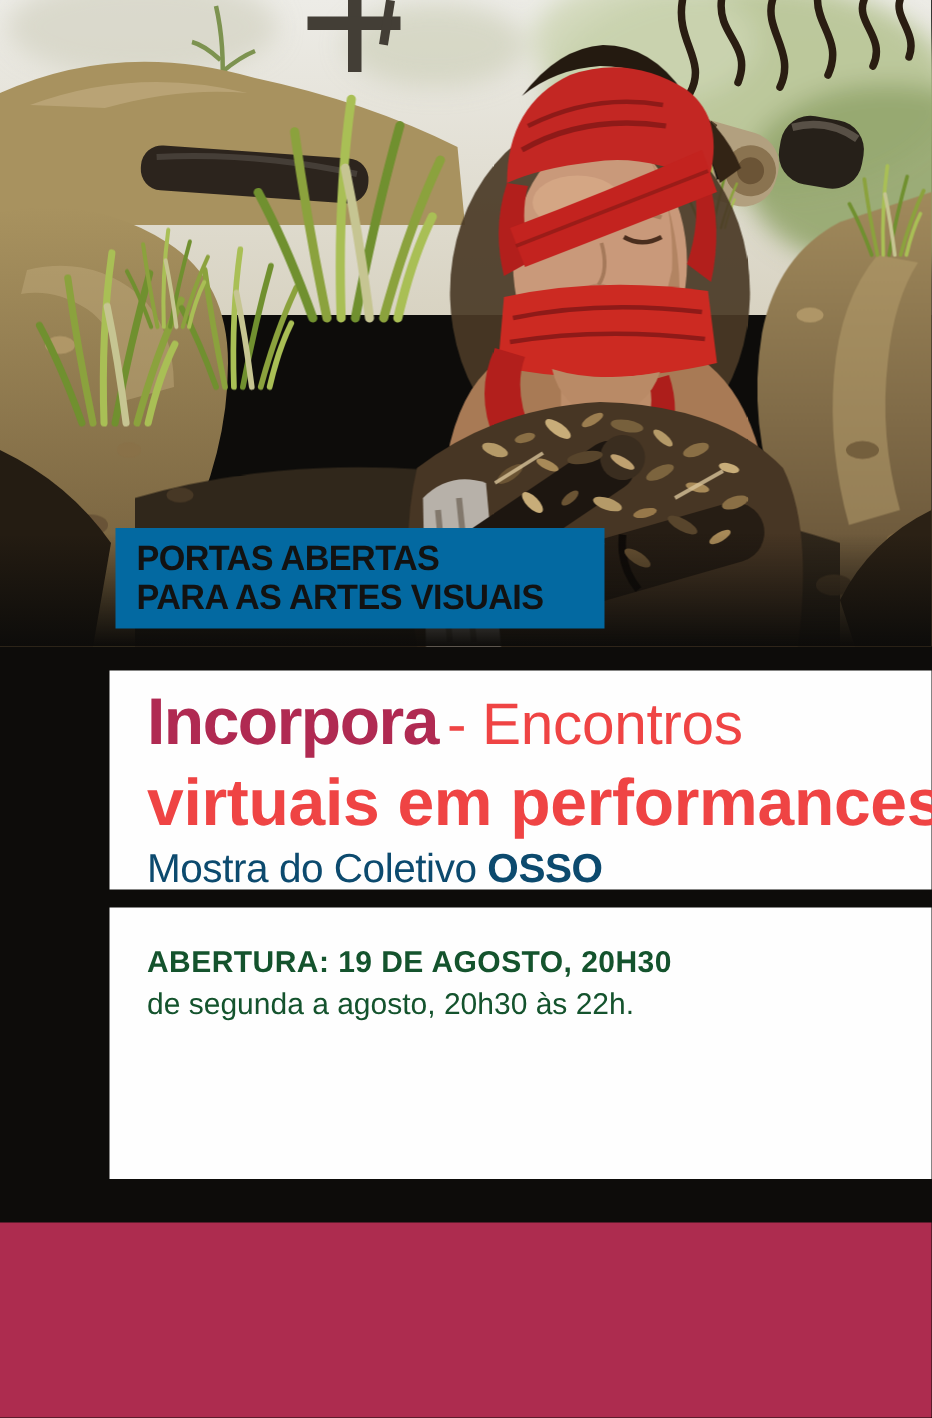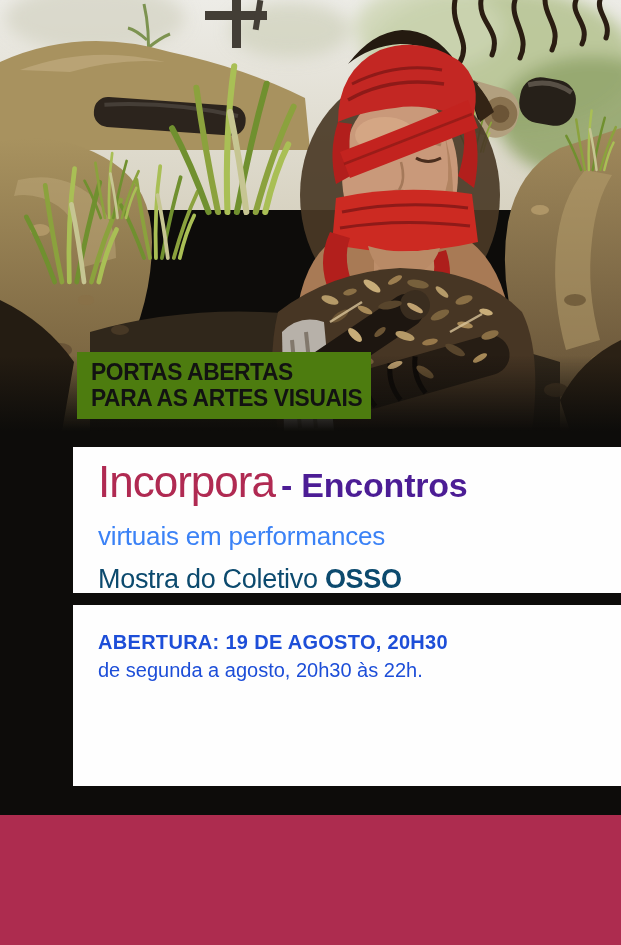--- a/index.html
+++ b/index.html
@@ -7,44 +7,44 @@
     position:relative;width:621px;height:945px;margin:0 auto;
     background:#0d0c0a;overflow:hidden;
     font-family:"Liberation Sans","DejaVu Sans",sans-serif;
     -webkit-font-smoothing:antialiased;
   }
   
   .photo{position:absolute;left:0;top:0;width:621px;height:431px;}
   .photo svg{display:block;width:621px;height:431px;}
   
   .banner{
-    position:absolute;left:77px;top:352px;width:294px;height:67px;
-    background:#4d7c0f;box-sizing:border-box;padding:7px 0 0 14px;z-index:5;
+    position:absolute;left:77px;top:352px;width:326px;height:67px;
+    background:#0369a1;box-sizing:border-box;padding:7px 0 0 14px;z-index:5;
   }
   .banner .bl{
     font-size:23.5px;font-weight:bold;line-height:26px;color:#121212;
     letter-spacing:-0.4px;transform:scaleX(.97);transform-origin:left;
     white-space:nowrap;
   }
   
   .title-box{
     position:absolute;left:73px;top:447px;right:0;height:146px;
     background:#fefefe;box-sizing:border-box;padding:10px 0 0 25px;z-index:5;
   }
   .t-line1{line-height:50px;white-space:nowrap;}
-  .t-big{font-size:44px;font-weight:normal;color:#b02a52;letter-spacing:-1px;}
-  .t-med{font-size:34px;font-weight:bold;color:#4c1d95;letter-spacing:-0.2px;margin-left:6px;}
-  .t-line2{font-size:26px;font-weight:normal;color:#3b82f6;line-height:38px;letter-spacing:-0.2px;white-space:nowrap;}
+  .t-big{font-size:44px;font-weight:bold;color:#b02a52;letter-spacing:-1px;}
+  .t-med{font-size:39px;font-weight:normal;color:#ef4444;letter-spacing:-0.2px;margin-left:6px;}
+  .t-line2{font-size:44px;font-weight:bold;color:#ef4444;line-height:38px;letter-spacing:-0.2px;white-space:nowrap;}
   .t-sub{margin-top:9px;font-size:27px;color:#0c4a6e;letter-spacing:-0.3px;white-space:nowrap;}
   .t-sub .sub-bold{font-weight:bold;}
   
   .details-box{
     position:absolute;left:73px;top:605px;right:0;height:181px;
     background:#fefefe;box-sizing:border-box;padding:24px 0 0 25px;z-index:5;
-    color:#1d4ed8;
+    color:#14532d;
   }
   .details-box p{margin:0;line-height:27.5px;font-size:20px;white-space:nowrap;}
   .d-opening{font-weight:bold;font-size:17px;letter-spacing:.3px;}
   .d-url{font-weight:bold;font-size:19.5px;letter-spacing:-0.2px;}
   .d-admission{font-weight:bold;font-size:21px;}
   
   .footer{position:absolute;left:0;top:815px;width:621px;height:130px;background:#ad2c4f;z-index:5;}
   
   .g1{stroke:#8ba23d}.g2{stroke:#a9bf55}.g3{stroke:#70902f}.g4{stroke:#c6c592}
   #tuft path{fill:none;stroke-width:4.5;stroke-linecap:round;}

